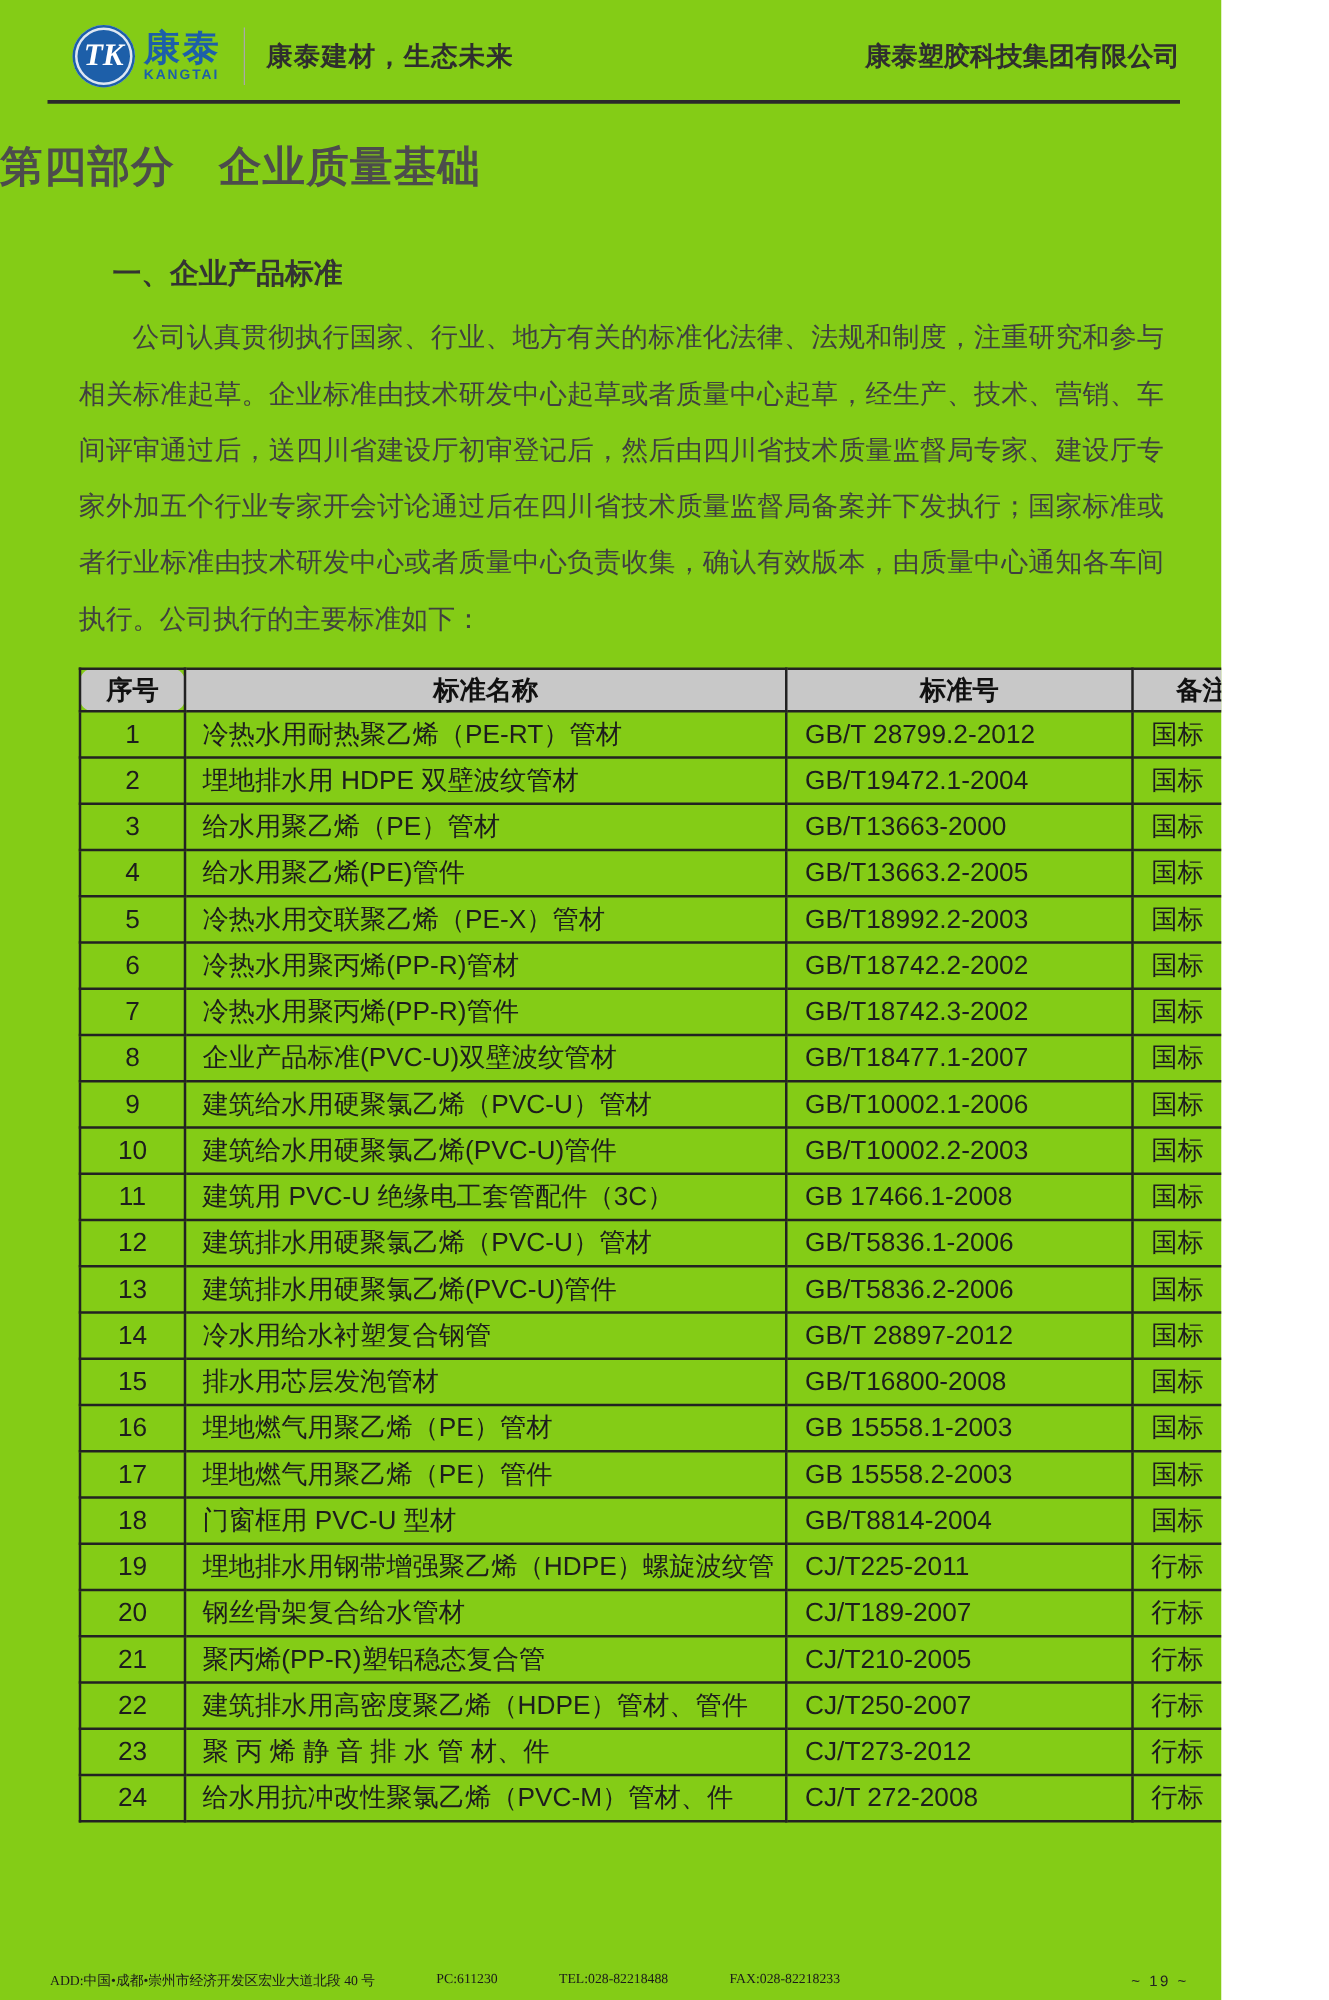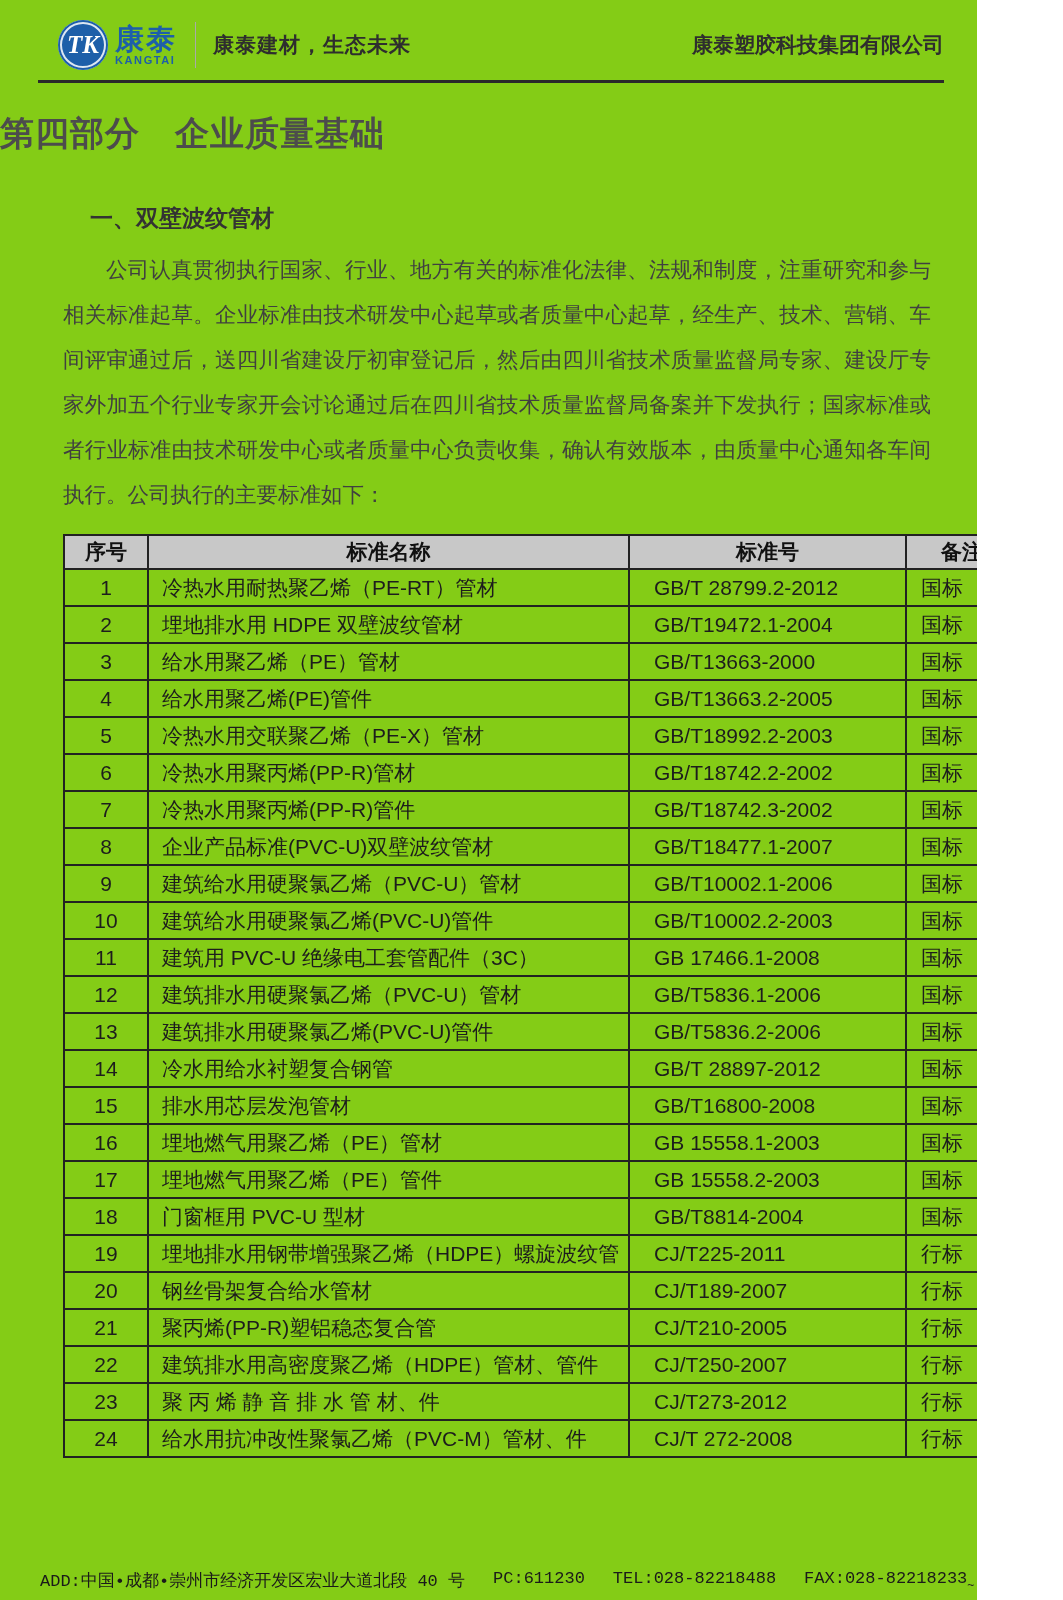--- a/index.html
+++ b/index.html
@@ -78,43 +78,43 @@
     font-weight: bold;
     color: #111111;
     text-align: center;
   }
   .std-table td {
     height: 37px;
     font-size: 21px;
     color: #1d1d1d;
     line-height: 28px;
   }
-  .col-no { width: 84px; }
+  .col-no { width: 84px; border-radius: 10px; }
   .col-name { width: 481px; }
   .col-code { width: 277px; }
   .col-remark { width: 112px; }
   .cell-no { text-align: center; }
   .cell-name { padding-left: 13px; padding-right: 2px; }
-  .cell-code { padding-left: 24px; }
+  .cell-code { padding-left: 14px; }
   .cell-remark { padding-left: 14px; }
 
   
   .footer {
     position: absolute;
     left: 40px; right: 26px; bottom: 8px;
     display: flex;
     justify-content: space-between;
     align-items: flex-end;
   }
   .footer-left {
-    font-family: Liberation Mono, monospace;
-    font-size: 17px;
+    font-family: Liberation Serif, serif;
+    font-size: 11px;
     color: #1a1a1a;
     display: flex;
-    gap: 28px;
+    gap: 49px;
     white-space: nowrap;
   }
   .page-num {
     font-size: 12px;
     color: #222222;
     letter-spacing: 2px;
     white-space: nowrap;
   }
 </style>
 </head>
@@ -133,21 +133,21 @@
       </div>
     </div>
     <div class="v-divider"></div>
     <div class="tagline">康泰建材，生态未来</div>
     <div class="company">康泰塑胶科技集团有限公司</div>
   </div>
 
   <h1 class="doc-title">第四部分　企业质量基础</h1>
 
   <div class="content">
-    <h2 class="sec-heading">一、双壁波纹管材</h2>
+    <h2 class="sec-heading">一、企业产品标准</h2>
     <p class="body-text">公司认真贯彻执行国家、行业、地方有关的标准化法律、法规和制度，注重研究和参与相关标准起草。企业标准由技术研发中心起草或者质量中心起草，经生产、技术、营销、车间评审通过后，送四川省建设厅初审登记后，然后由四川省技术质量监督局专家、建设厅专家外加五个行业专家开会讨论通过后在四川省技术质量监督局备案并下发执行；国家标准或者行业标准由技术研发中心或者质量中心负责收集，确认有效版本，由质量中心通知各车间执行。公司执行的主要标准如下：</p>
 
     <table class="std-table">
       <thead>
         <tr>
           <th class="col-no">序号</th>
           <th class="col-name">标准名称</th>
           <th class="col-code">标准号</th>
           <th class="col-remark">备注</th>
         </tr>

